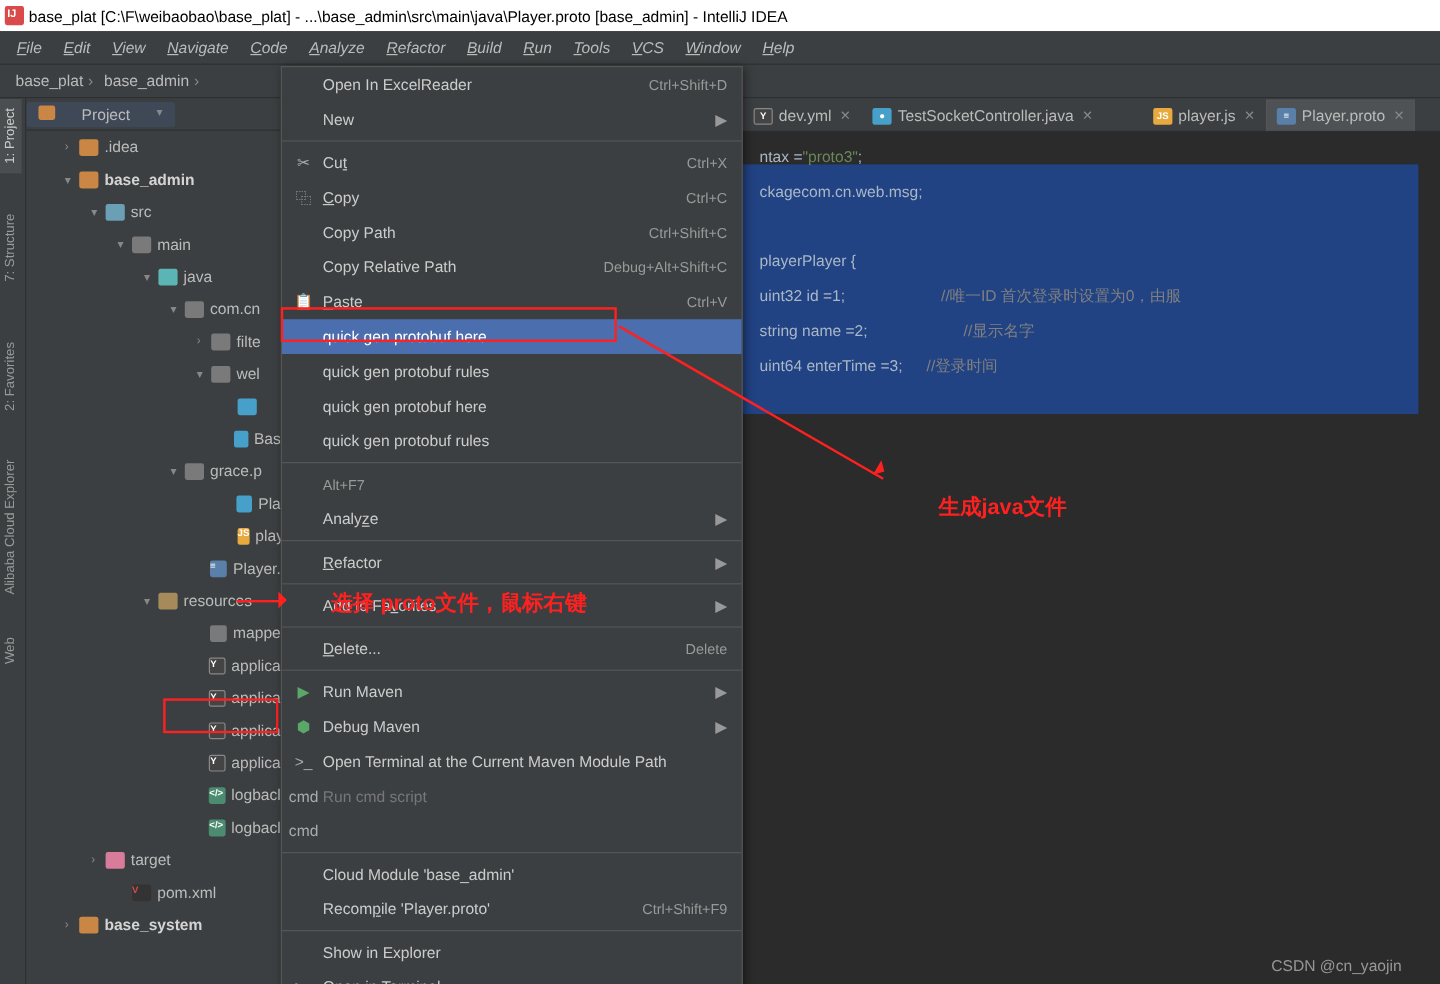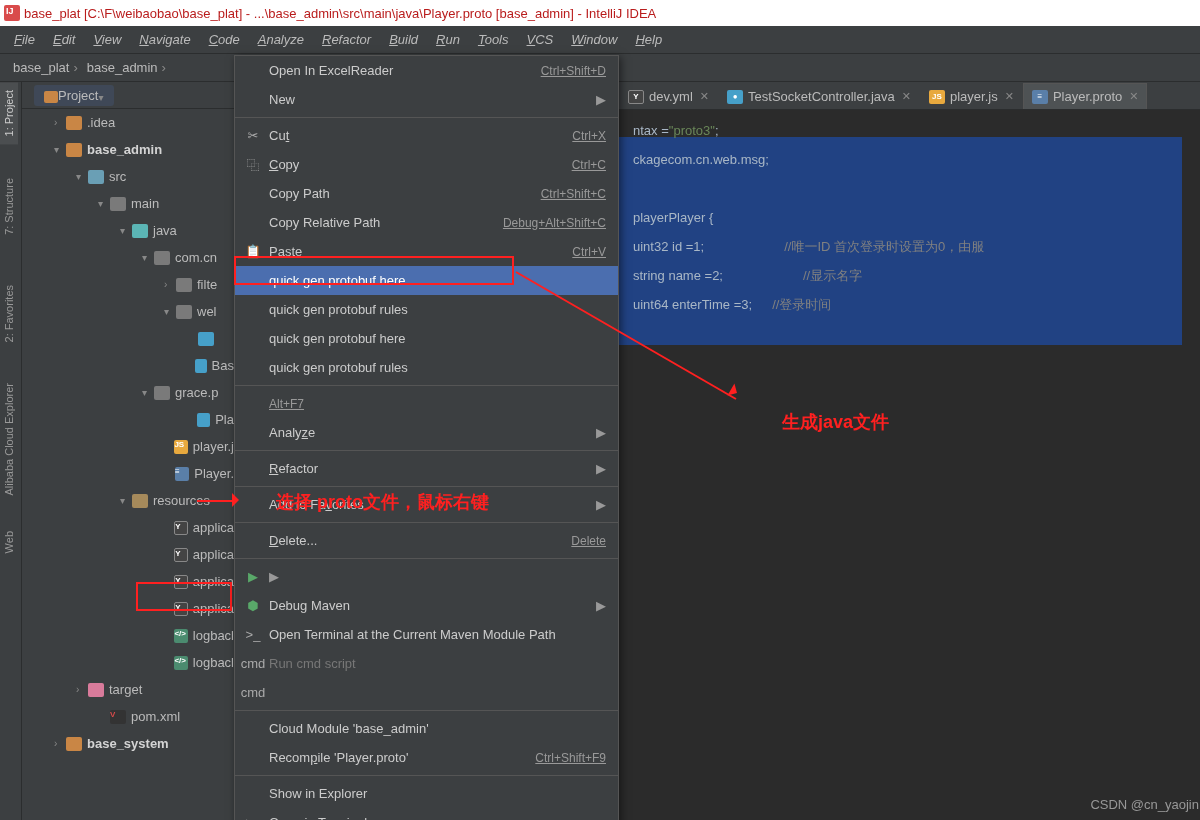--- a/index.html
+++ b/index.html
@@ -1,71 +1,71 @@
 <!DOCTYPE html>
 <html><head>
 <meta charset="utf-8">
 <style>
 * { margin:0; padding:0; box-sizing:border-box; font-family:"Segoe UI",Arial,sans-serif; font-size:13px;}
 body { width:1200px; height:820px; background:#3c3f41; color:#bbbbbb; overflow:hidden; position:relative;}
-.titlebar { height:26px; background:#fff; color:#b91c1c; display:flex; align-items:center; padding:0 4px; gap:4px;}
+.titlebar { height:26px; background:#fff; color:#000000; display:flex; align-items:center; padding:0 4px; gap:4px;}
 .titlebar .ico { width:16px; height:16px; background:#d94b4b; border-radius:2px; position:relative;}
 .titlebar .ico::after{content:"IJ";color:#fff;font-size:9px;position:absolute;left:2px;top:1px;font-weight:bold;}
 .menubar { height:28px; background:#3c3f41; display:flex; align-items:center; padding:0 6px; gap:2px; border-bottom:1px solid #2b2d2e;}
 .menubar div { padding:3px 8px; color:#bbb; cursor:default;font-style:italic;}
 .crumbs { height:28px; background:#3c3f41; display:flex; align-items:center; padding:0 8px; gap:4px; border-bottom:1px solid #2b2d2e;}
 .crumbs .folder-chip{display:flex;align-items:center;gap:5px;color:#bbb;}
 .crumbs .sep{color:#888;}
 .leftstrip { position:absolute; left:0; top:82px; width:22px; bottom:0; background:#3c3f41; border-right:1px solid #2b2d2e;}
 .leftstrip .tab{writing-mode:vertical-rl; transform:rotate(180deg); color:#999; padding:8px 3px; font-size:11px; display:flex; align-items:center; gap:4px;}
 .leftstrip .tab.active{background:#4b4e50;color:#ccc;}
 .projhdr { position:absolute; left:22px; top:82px; right:0; height:27px; background:#3c3f41; display:flex; align-items:center; border-bottom:1px solid #2b2d2e;}
-.projhdr .lbl{display:flex;align-items:flex-end;gap:0;padding:3px 10px;background:#4b6eaf33;border-radius:3px;margin-left:12px;}
+.projhdr .lbl{display:flex;align-items:flex-start;gap:22px;padding:3px 10px;background:#4b6eaf33;border-radius:3px;margin-left:0;}
 .tree { position:absolute; left:22px; top:109px; width:212px; bottom:0; background:#3c3f41; color:#bbb; overflow:hidden;}
 .tree .row{display:flex;align-items:center;height:27px;white-space:nowrap;}
 .tree .arrow{width:10px;color:#888;margin-right:2px;font-size:10px;}
 .tree .ico{width:16px;height:14px;margin-right:5px;display:inline-block;}
 .folder-open{background:#c98645;border-radius:2px;}
 .folder-pink{background:#d97b9b;border-radius:2px;}
 .folder-blue{background:#6a9fb5;border-radius:2px;}
 .folder-gray{background:#7a7a7a;border-radius:2px;}
 .folder-cyan{background:#5bb5b5;border-radius:2px;}
 .folder-res{background:#a68a5b;border-radius:2px;}
 .fico{border-radius:2px;display:flex;align-items:center;justify-content:center;font-size:8px;color:#fff;font-weight:bold;}
-.fico-js{background:#e8a93e;}
+.fico-js{background:#e8a93e;margin-left:32px;}
 .fico-y{background:#444;border:1px solid #888;}
 .fico-proto{background:#5a7fa8;}
 .fico-xml{background:#4b8b6f;}
 .fico-v{background:#333;color:#d94b4b;}
 .fico-cube{background:#46a0c9;}
 .tree .bold{font-weight:bold;color:#d4d4d4;}
 .ctxmenu{position:absolute;left:234px;top:55px;width:385px;background:#3c3f41;border:1px solid #555;box-shadow:2px 2px 8px rgba(0,0,0,.5);z-index:10;}
 .ctxmenu .mi{display:flex;align-items:center;height:29px;padding:0 12px 0 8px;color:#ccc;position:relative;}
 .ctxmenu .mi .mico{width:20px;display:flex;justify-content:center;margin-right:6px;color:#aaa;}
 .ctxmenu .mi .lbl{flex:1;}
 .ctxmenu .mi .lbl u{text-decoration:underline;}
-.ctxmenu .mi .sc{color:#999;font-size:12px;text-decoration:underline;}
+.ctxmenu .mi .sc{color:#999;font-size:12px;}
 .ctxmenu .mi .sub{color:#999;}
 .ctxmenu .mi.sel{background:#4b6eaf;color:#fff;}
 .ctxmenu .mi.disabled{color:#777;}
 .ctxmenu .sep{height:1px;background:#555;margin:3px 0;}
 .editor-tabs{position:absolute;left:619px;top:82px;right:0;height:28px;background:#3c3f41;display:flex;align-items:flex-end;border-bottom:1px solid #2b2d2e;}
 .etab{height:26px;display:flex;align-items:center;padding:0 8px;gap:5px;color:#bbb;border:1px solid transparent;border-bottom:none;}
 .etab.active{background:#4e5254;border-color:#555;}
 .etab .cl{color:#888;font-size:11px;margin-left:2px;}
 .editor{position:absolute;left:619px;top:110px;right:0;bottom:0;background:#2b2b2b;padding:6px 0;font-family:Consolas,monospace;font-size:15px;}
 .editor .sel-block{position:absolute;left:0;right:18px;top:27px;height:208px;background:#214283;}
 .editor .ln{position:relative;height:29px;display:flex;align-items:center;padding-left:14px;color:#a9b7c6;}
 .str{color:#6a8759;}
 .cm{color:#808080;}
 .annots{position:absolute;pointer-events:none;left:0;top:0;right:0;bottom:0;z-index:20;font-weight:bold;}
 .arrow-line{position:absolute;background:#ff2020;height:2px;transform-origin:left center;}
 .arrow-head{position:absolute;width:0;height:0;border:7px solid transparent;}
 .ann-text{position:absolute;color:#ff2020;font-size:18px;font-family:"Microsoft YaHei",sans-serif;}
-.wm{position:absolute;right:1px;bottom:8px;color:#aaa;font-size:13px;opacity:.85;}
+.wm{position:absolute;right:32px;bottom:8px;color:#aaa;font-size:13px;opacity:.85;}
 .proto-redbox{position:absolute;left:234px;top:256px;width:280px;height:29px;border:2px solid #ff2020;z-index:11;pointer-events:none;}
 .file-redbox{position:absolute;left:136px;top:582px;width:96px;height:29px;border:2px solid #ff2020;z-index:5;pointer-events:none;}
 </style>
 </head>
 <body>
 
 <div class="titlebar">
   <span class="ico"></span>
   <span>base_plat [C:\F\weibaobao\base_plat] - ...\base_admin\src\main\java\Player.proto [base_admin] - IntelliJ IDEA</span>
 </div>
@@ -190,20 +190,25 @@
       <span class="ico fico fico-proto">≡</span>
       <span>Player.</span>
     </div>
   <div class="row" style="padding-left:98px">
       <span class="arrow">▾</span>
       <span class="ico folder-res"></span>
       <span>resources</span>
     </div>
   <div class="row" style="padding-left:142px">
       <span class="arrow"></span>
+      <span class="ico folder-gray"></span>
+      <span>mappe</span>
+    </div>
+  <div class="row" style="padding-left:142px">
+      <span class="arrow"></span>
       <span class="ico fico fico-y">Y</span>
       <span>applica</span>
     </div>
   <div class="row" style="padding-left:142px">
       <span class="arrow"></span>
       <span class="ico fico fico-y">Y</span>
       <span>applica</span>
     </div>
   <div class="row" style="padding-left:142px">
       <span class="arrow"></span>
@@ -319,20 +324,21 @@
     </div>
     <div class="sep"></div>
     <div class="mi">
       <span class="mico"></span>
       <span class="lbl"><u>D</u>elete...</span>
       <span class="sc">Delete</span>
     </div>
     <div class="sep"></div>
     <div class="mi">
       <span class="mico" style="color: rgb(89, 168, 105);">▶</span>
+      <span class="lbl">Run Maven</span>
       <span class="sub">▶</span>
     </div>
     <div class="mi">
       <span class="mico" style="color: rgb(89, 168, 105);">⬢</span>
       <span class="lbl">Debug Maven</span>
       <span class="sub">▶</span>
     </div>
     <div class="mi">
       <span class="mico">&gt;_</span>
       <span class="lbl">Open Terminal at the Current Maven Module Path</span>

